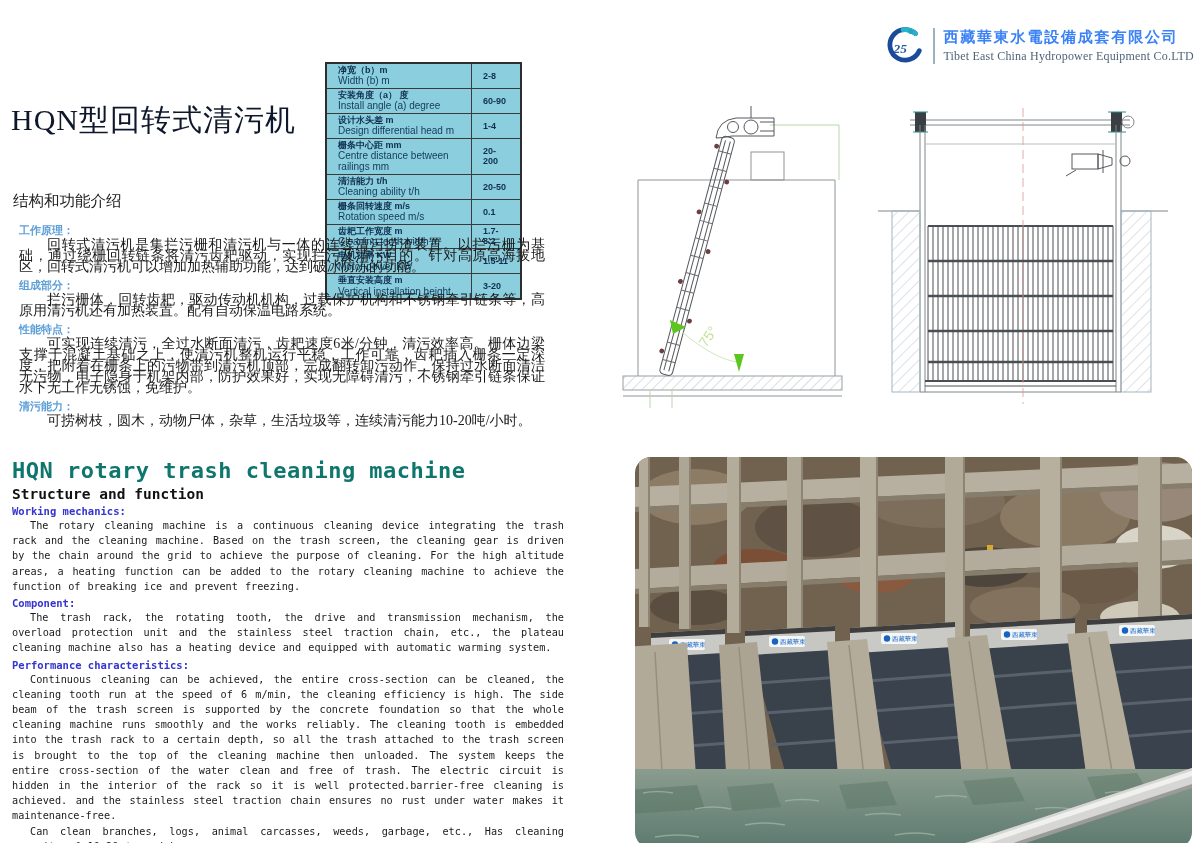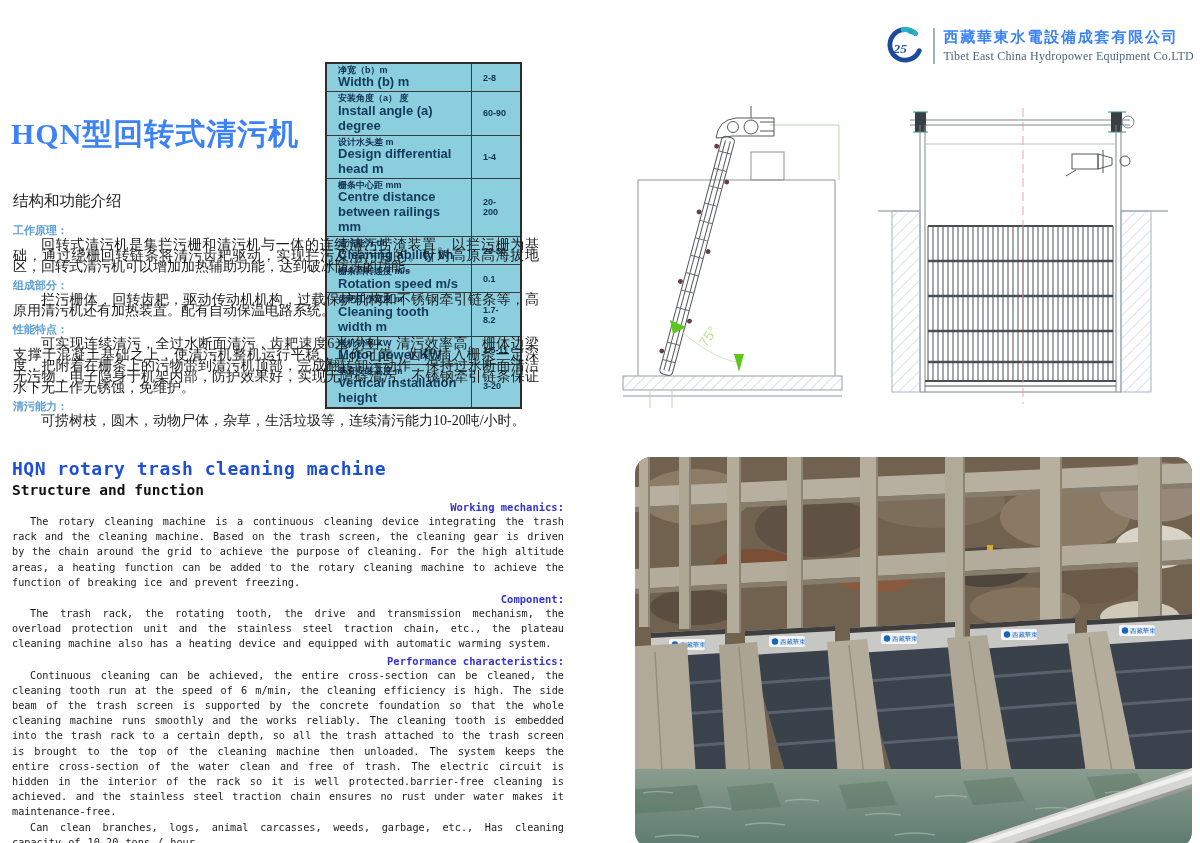--- a/index.html
+++ b/index.html
@@ -7,44 +7,44 @@
         font-family:"Liberation Serif",serif;color:#1a1a1a;margin-top:20px;}
 
   
   .brand{position:absolute;top:5px;right:6px;display:flex;align-items:center;gap:8px;}
   .brand-logo{width:42px;height:42px;flex:0 0 auto;}
   .brand-divider{width:2px;height:36px;background:#9fb0bb;}
   .brand-cn{font-size:15px;font-weight:700;letter-spacing:1.8px;color:#3b82f6;white-space:nowrap;}
   .brand-en{font-size:12px;color:#4f6478;letter-spacing:.2px;margin-top:2px;white-space:nowrap;}
 
   
-  .cn-title{position:absolute;left:11px;top:94px;font-size:30px;font-weight:700;
-            letter-spacing:1px;color:#3b82f6;margin:0;}
+  .cn-title{position:absolute;left:11px;top:80px;font-size:30px;font-weight:400;
+            letter-spacing:1px;color:#0f172a;margin:0;}
   .cn-sub{position:absolute;left:13px;top:171px;font-size:15.5px;font-weight:500;color:#222;margin:0;}
-  .cn-secs{position:absolute;left:13px;top:197px;width:526px;}
+  .cn-secs{position:absolute;left:19px;top:197px;width:526px;}
   .sec-h{font-size:11px;color:#5c9fd8;font-weight:700;margin:6px 0 1px;}
   .sec-p{font-size:14px;line-height:11px;color:#1a1a1a;text-indent:2em;
          text-align:justify;margin:0;}
 
   
   .spec-table{position:absolute;left:325px;top:42px;width:197px;border-collapse:collapse;
               background:#8bcedd;border:2px solid #2e2e2e;
               font-family:"Liberation Sans",sans-serif;}
   .spec-table td{border:1px solid #3a3a3a;padding:1px 11px;vertical-align:middle;}
   .spec-table .lbl{width:122px;}
   .spec-lbl-cn{font-size:9px;font-weight:700;color:#0f2f52;line-height:1.15;}
-  .spec-lbl-en{font-size:13px;font-weight:700;color:#123a5c;line-height:1.15;}
+  .spec-lbl-en{font-size:10px;font-weight:400;color:#123a5c;line-height:1.15;}
   .spec-val{font-size:9px;font-weight:700;color:#0f2f52;text-align:left;}
 
   
   .en-block{position:absolute;left:12px;top:438px;width:552px;
             font-family:"DejaVu Sans Mono","Liberation Mono",monospace;}
-  .en-title{font-size:18px;font-weight:700;letter-spacing:.5px;margin:0;color:#1d4ed8;}
+  .en-title{font-size:22px;font-weight:700;letter-spacing:.5px;margin:0;color:#0f766e;}
   .en-sub{font-size:14.5px;font-weight:700;margin:3px 0 0;color:#111;}
-  .en-h{font-size:10.5px;color:#3434cf;font-weight:700;margin:3px 0 1px;text-align:right;}
+  .en-h{font-size:10.5px;color:#3434cf;font-weight:700;margin:3px 0 1px;}
   .en-p{font-size:10.2px;line-height:15.2px;color:#1a1a1a;text-align:justify;
         text-indent:18px;margin:0;word-spacing:1px;}
 
   
   .drawings{position:absolute;left:620px;top:84px;width:578px;height:312px;}
   .photo-wrap{position:absolute;left:635px;top:437px;width:557px;height:391px;
               border-radius:16px;overflow:hidden;}
 </style>
 </head>
 <body>

